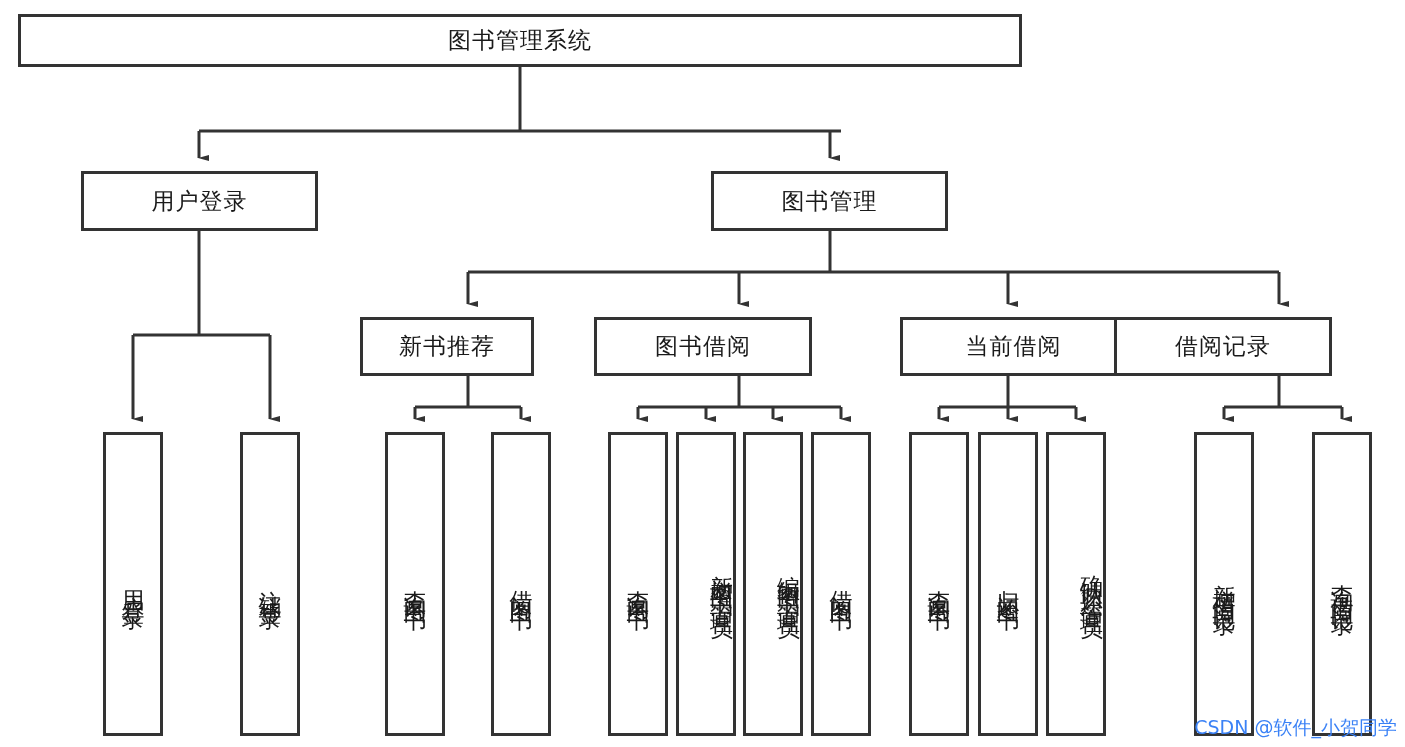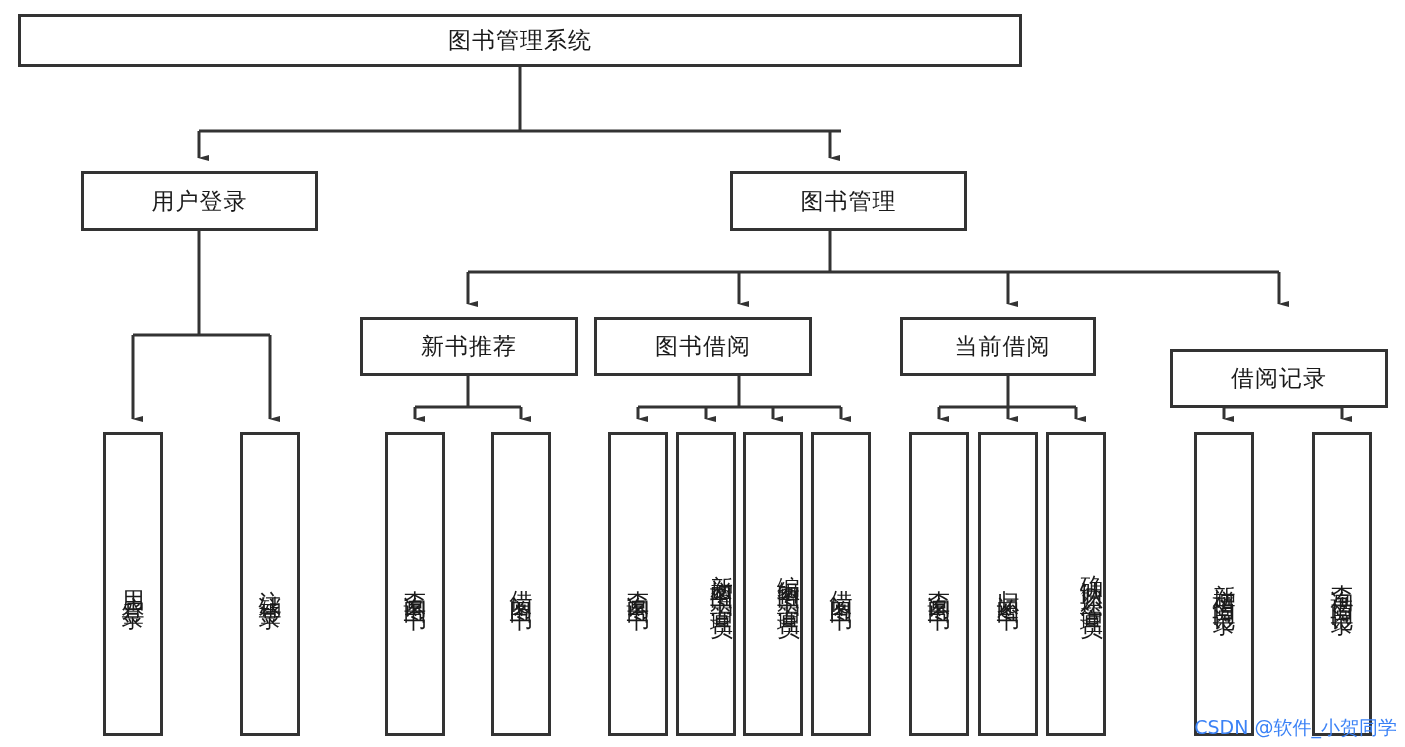--- a/index.html
+++ b/index.html
@@ -122,34 +122,34 @@
     </g>
   </svg>
 
   <div class="node horiz" style="left:18px; top:14px; width:1004px; height:53px;">
     <span class="lbl">图书管理系统</span>
   </div>
 
   <div class="node horiz" style="left:81px; top:171px; width:237px; height:60px;">
     <span class="lbl">用户登录</span>
   </div>
-  <div class="node horiz" style="left:711px; top:171px; width:237px; height:60px;margin-left:19px;">
+  <div class="node horiz" style="left:711px; top:171px; width:237px; height:60px;">
     <span class="lbl">图书管理</span>
   </div>
 
-  <div class="node horiz" style="left:360px; top:317px; width:218px; height:59px;">
+  <div class="node horiz" style="left:360px; top:317px; width:174px; height:59px;">
     <span class="lbl">新书推荐</span>
   </div>
   <div class="node horiz" style="left:594px; top:317px; width:218px; height:59px;">
     <span class="lbl">图书借阅</span>
   </div>
-  <div class="node horiz" style="left:900px; top:317px; width:196px; height:59px;padding-left:9px;">
+  <div class="node horiz" style="left:900px; top:317px; width:218px; height:59px;padding-left:9px;">
     <span class="lbl">当前借阅</span>
   </div>
-  <div class="node horiz" style="left:1170px; top:317px; width:218px; height:59px;margin-top:32px;">
+  <div class="node horiz" style="left:1114px; top:317px; width:218px; height:59px;">
     <span class="lbl">借阅记录</span>
   </div>
 
   <div class="node vert" style="left:103px; top:432px; width:60px; height:304px;">
     <span class="lbl">用户登录</span>
   </div>
   <div class="node vert" style="left:240px; top:432px; width:60px; height:304px;">
     <span class="lbl">注销登录</span>
   </div>
 

